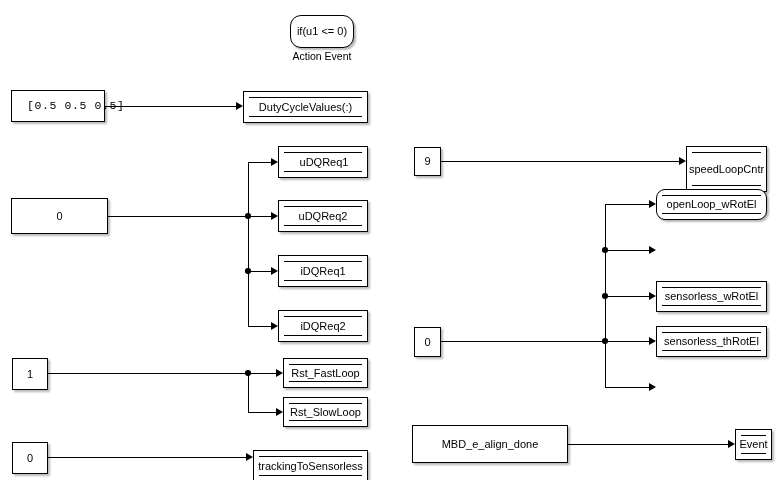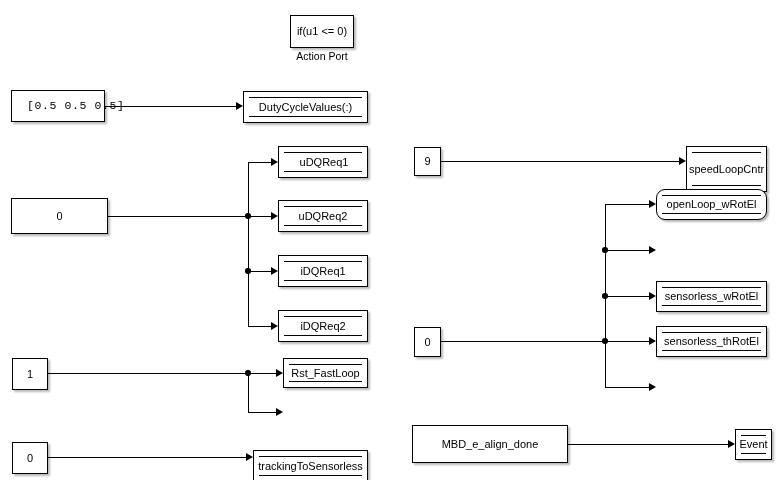--- a/index.html
+++ b/index.html
@@ -105,24 +105,24 @@
     background: #000000;
     border-radius: 50%;
     z-index: 4;
   }
 </style>
 </head>
 <body>
 
 <div id="canvas">
 
-  <div class="blk" style="left:290px; top:15px; width:64px; height:33px;">
+  <div class="blk" style="left:290px; top:15px; width:64px; height:33px;border-radius:11px;">
     <span>if(u1 &lt;= 0)</span>
   </div>
-  <div class="sublabel" style="left:280px; top:50px; width:84px;">Action Port</div>
+  <div class="sublabel" style="left:280px; top:50px; width:84px;">Action Event</div>
 
   <div class="blk const mono" style="left:11px; top:90px; width:94px; height:32px;">
     <span>[0.5 0.5 0.5]</span>
   </div>
   <div class="wire-h" style="left:105px; top:106px; width:131px;"></div>
   <div class="arrow" style="left:236px; top:101.8px;"></div>
   <div class="blk goto" style="left:243px; top:91px; width:125px; height:32px;">
     <span class="rule top"></span>
     <span class="txt">DutyCycleValues(:)</span>
     <span class="rule bot"></span>
@@ -179,20 +179,25 @@
   <div class="dot" style="left:245.2px; top:370.2px;"></div>
   <div class="arrow" style="left:276px; top:368.8px;"></div>
   <div class="wire-h" style="left:248px; top:412px; width:28px;"></div>
   <div class="arrow" style="left:276px; top:407.8px;"></div>
 
   <div class="blk goto" style="left:283px; top:358px; width:85px; height:30px;">
     <span class="rule top"></span>
     <span class="txt">Rst_FastLoop</span>
     <span class="rule bot"></span>
   </div>
+  <div class="blk goto" style="left:283px; top:397px; width:85px; height:30px;">
+    <span class="rule top"></span>
+    <span class="txt">Rst_SlowLoop</span>
+    <span class="rule bot"></span>
+  </div>
 
   <div class="blk const" style="left:12px; top:442px; width:36px; height:32px;">
     <span>0</span>
   </div>
   <div class="wire-h" style="left:48px; top:457px; width:198px;"></div>
   <div class="arrow" style="left:246px; top:452.8px;"></div>
   <div class="blk goto" style="left:253px; top:442px; width:115px; height:32px;margin-top:8px;">
     <span class="rule top"></span>
     <span class="txt">trackingToSensorless</span>
     <span class="rule bot"></span>

